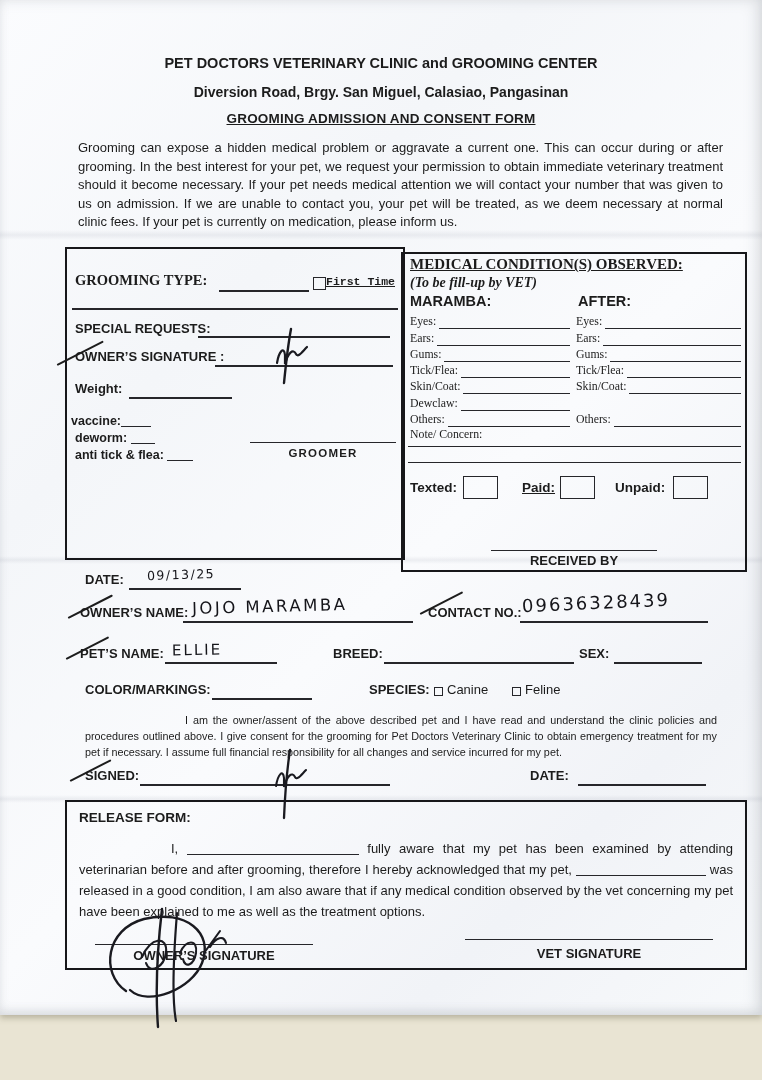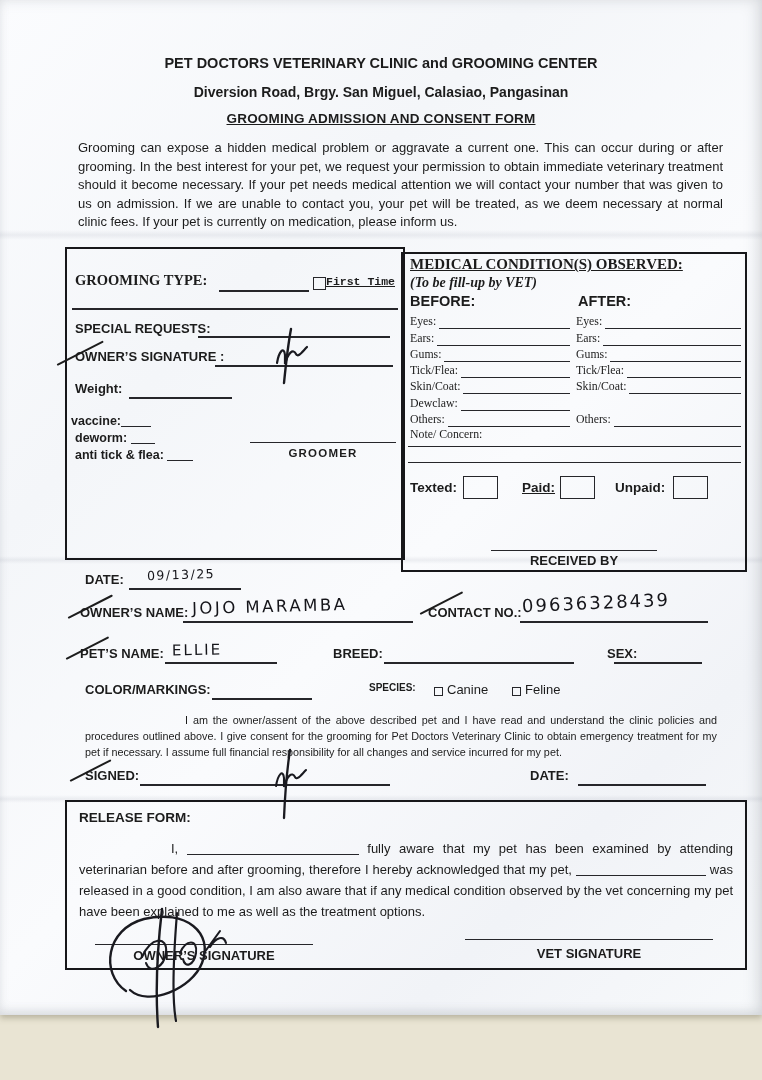--- a/index.html
+++ b/index.html
@@ -77,21 +77,21 @@
     <div class="abs bold" style="left:8px;top:181px;font-size:12.5px;"><span>deworm:</span>&nbsp;<span class="blankline" style="width:24px;"></span></div>
     <div class="abs bold" style="left:8px;top:198px;font-size:12.5px;"><span>anti tick &amp; flea:</span>&nbsp;<span class="blankline" style="width:26px;"></span></div>
 
     <div class="rule" style="left:183px;top:193px;width:146px;height:1.3px;"></div>
     <div class="abs bold center" style="left:183px;top:198px;width:146px;font-size:11.5px;letter-spacing:1.2px;">GROOMER</div>
   </div>
 
   <div class="box" style="left:401px;top:252px;width:342px;height:316px;">
     <div class="abs serif bold" style="left:7px;top:2px;font-size:15px;text-decoration:underline;">MEDICAL CONDITION(S) OBSERVED:</div>
     <div class="abs serif bold" style="left:7px;top:21px;font-size:14px;font-style:italic;">(To be fill-up by VET)</div>
-    <div class="abs bold" style="left:7px;top:39px;font-size:14.5px;">BEFORE:</div>
+    <div class="abs bold" style="left:7px;top:39px;font-size:14.5px;">MARAMBA:</div>
     <div class="abs bold" style="left:175px;top:39px;font-size:14.5px;text-align:center;">AFTER:</div>
 
     <div class="abs serif" style="left:7px;top:59px;width:160px;font-size:11.8px;">
       <div class="fieldrow">
           <span class="flabel">Eyes:</span>
           <span class="fline"></span>
         </div>
       <div class="fieldrow">
           <span class="flabel">Ears:</span>
           <span class="fline"></span>
@@ -175,26 +175,26 @@
   <div class="abs bold" style="left:428px;top:605px;font-size:13px;">CONTACT NO.:</div>
   <div class="rule" style="left:520px;top:621px;width:188px;"></div>
   <div class="hand abs" style="left:522px;top:592px;font-size:18px;letter-spacing:2px;transform:rotate(-2.5deg);">09636328439</div>
 
   <div class="slash" style="left:66px;top:658px;width:48px;"></div>
   <div class="abs bold" style="left:80px;top:646px;font-size:13px;">PET’S NAME:</div>
   <div class="rule" style="left:165px;top:662px;width:112px;"></div>
   <div class="hand abs" style="left:172px;top:641px;font-size:15px;letter-spacing:2px;transform:rotate(-1deg);">ELLIE</div>
   <div class="abs bold" style="left:333px;top:646px;font-size:13px;">BREED:</div>
   <div class="rule" style="left:384px;top:662px;width:190px;"></div>
-  <div class="abs bold" style="left:579px;top:646px;font-size:13px;margin-left:28px;">SEX:</div>
+  <div class="abs bold" style="left:579px;top:646px;font-size:13px;">SEX:</div>
   <div class="rule" style="left:614px;top:662px;width:88px;"></div>
 
   <div class="abs bold" style="left:85px;top:682px;font-size:13px;">COLOR/MARKINGS:</div>
   <div class="rule" style="left:212px;top:698px;width:100px;"></div>
-  <div class="abs bold" style="left:369px;top:682px;font-size:10px;">SPECIES:</div>
+  <div class="abs bold" style="left:369px;top:682px;font-size:13px;">SPECIES:</div>
   <span class="cbox abs" style="left:434px;top:687px;width:7px;height:7px;border-width:1px;"></span>
   <div class="abs" style="left:447px;top:682px;font-size:13px;">Canine</div>
   <span class="cbox abs" style="left:512px;top:687px;width:7px;height:7px;border-width:1px;"></span>
   <div class="abs" style="left:525px;top:682px;font-size:13px;">Feline</div>
 
   <div class="abs" style="left:85px;top:712px;width:632px;font-size:10.8px;line-height:16.2px;text-align:justify;text-indent:100px;">I am the owner/assent of the above described pet and I have read and understand the clinic policies and procedures outlined above. I give consent for the grooming for Pet Doctors Veterinary Clinic to obtain emergency treatment for my pet if necessary. I assume full financial responsibility for all changes and service incurred for my pet.</div>
 
   <div class="slash" style="left:70px;top:780px;width:46px;"></div>
   <div class="abs bold" style="left:85px;top:768px;font-size:13px;">SIGNED:</div>
   <div class="rule" style="left:140px;top:784px;width:250px;"></div>

